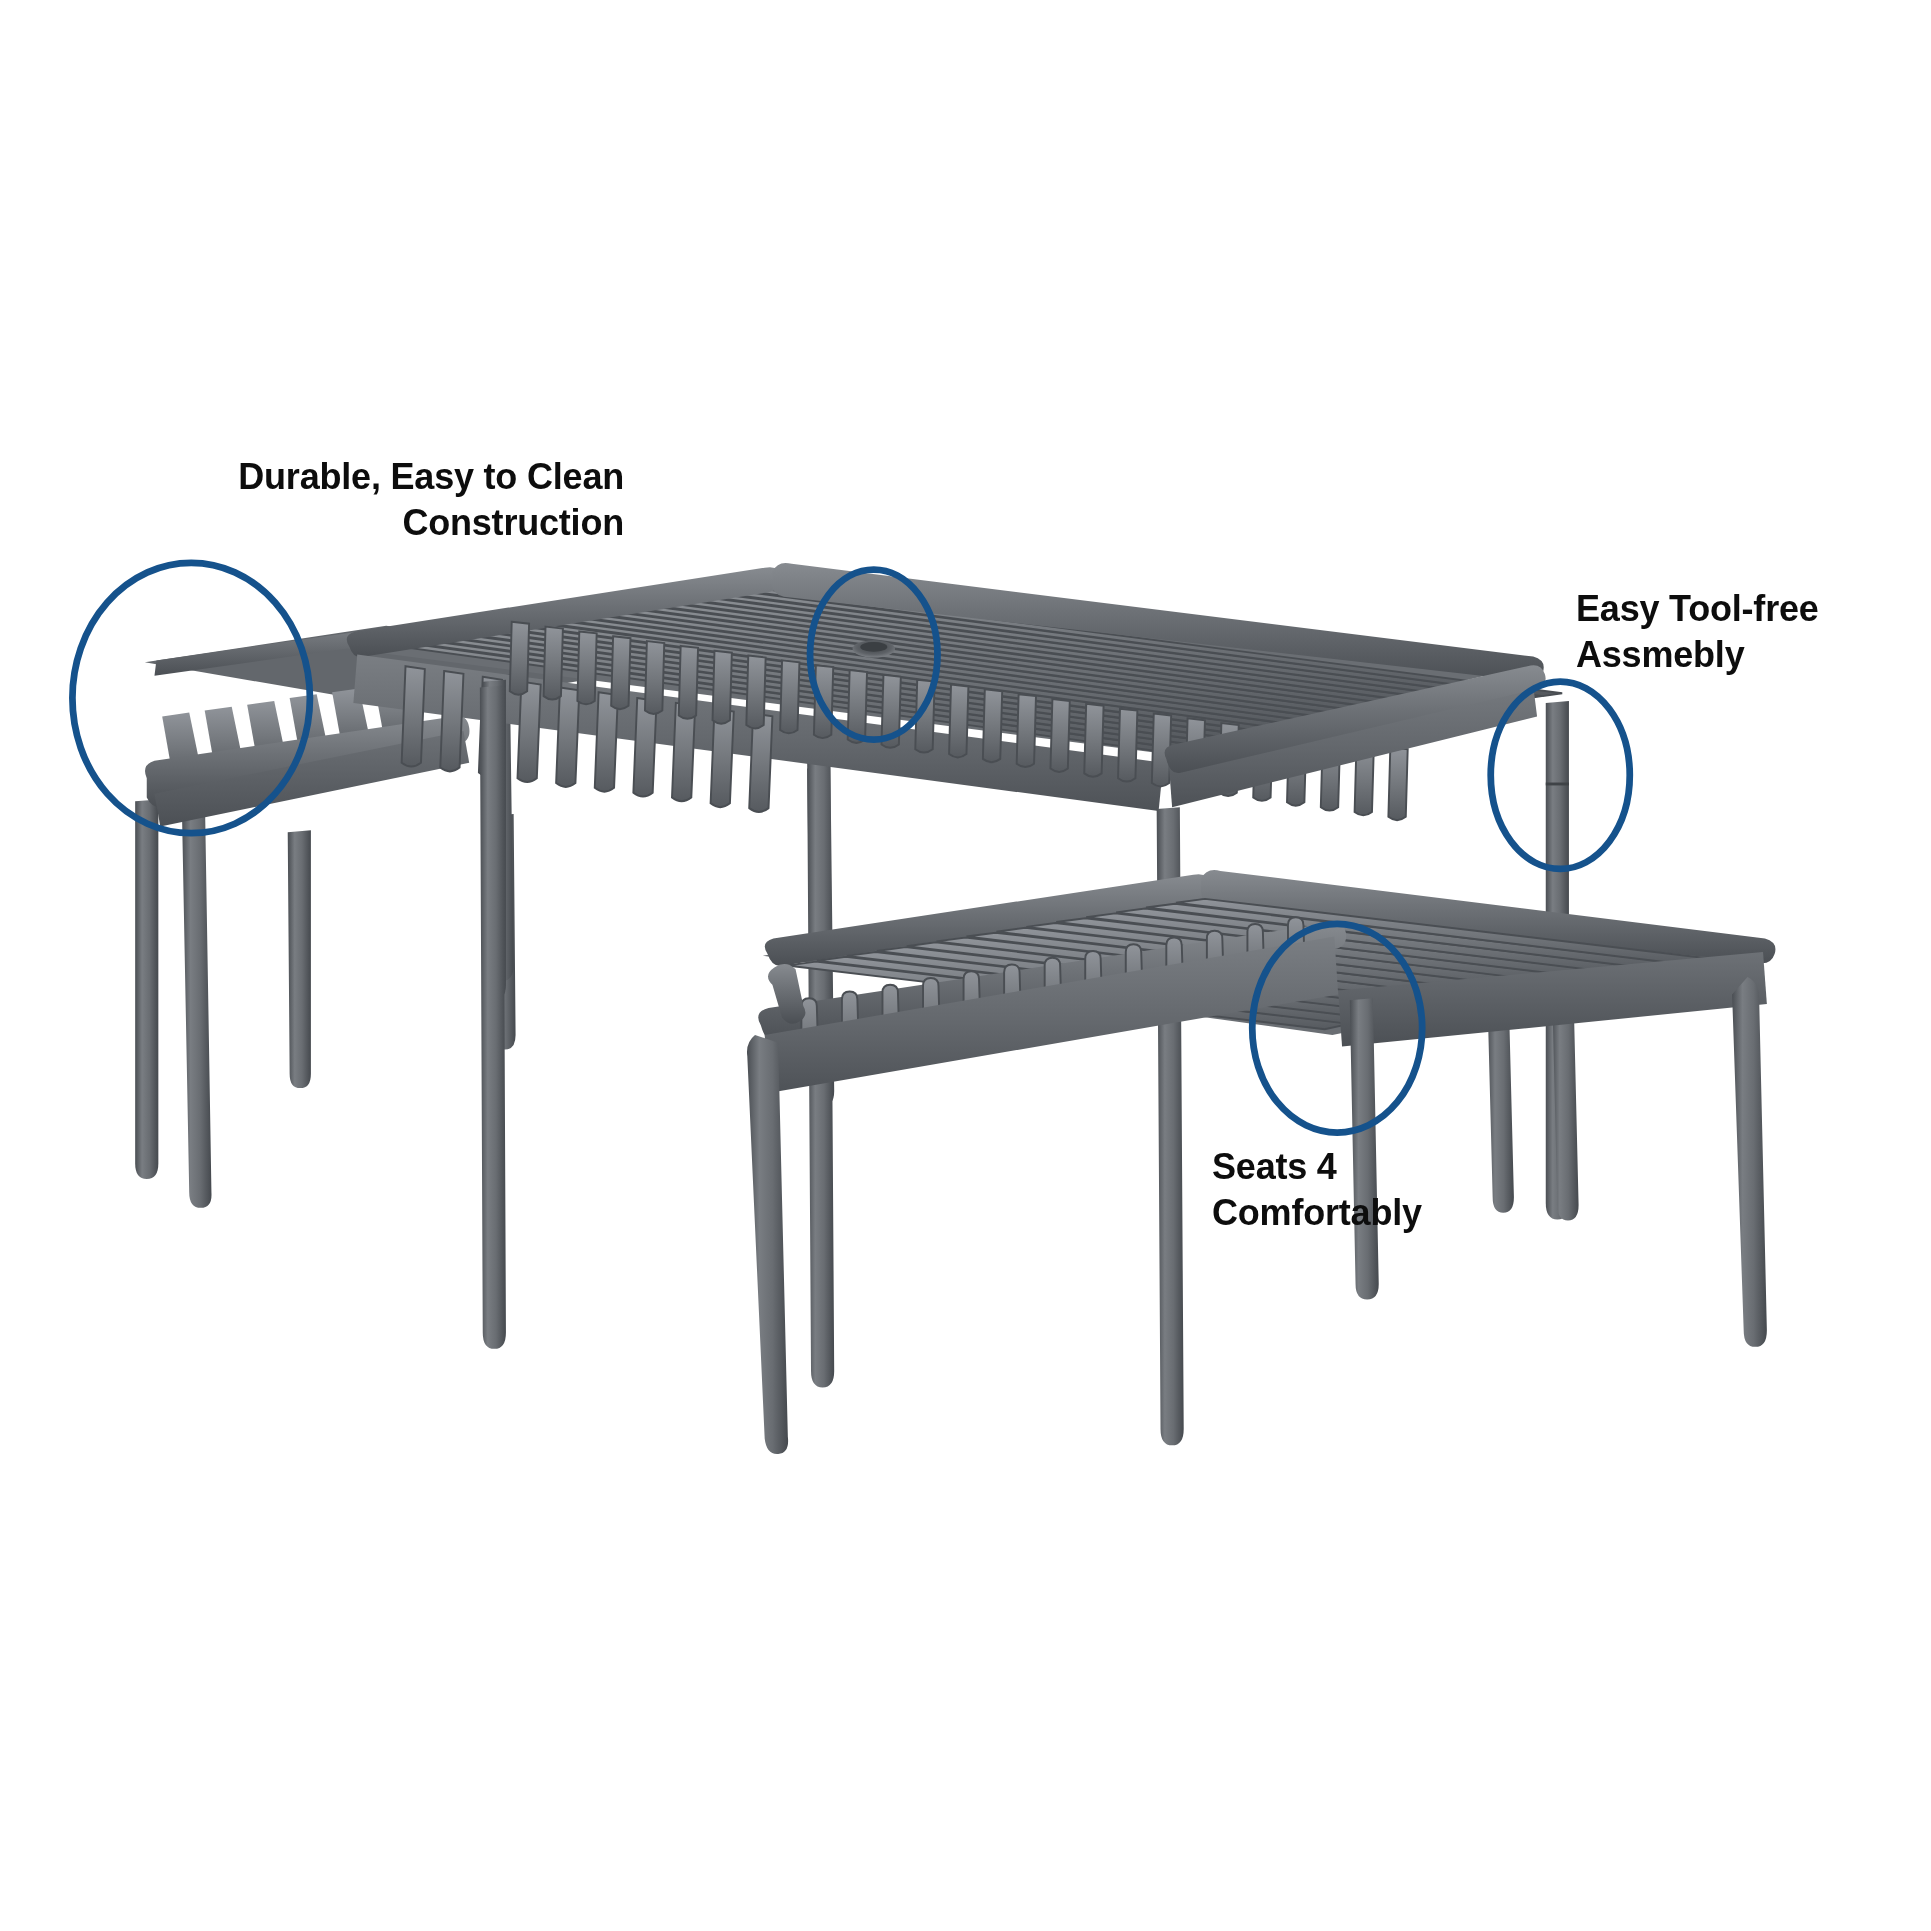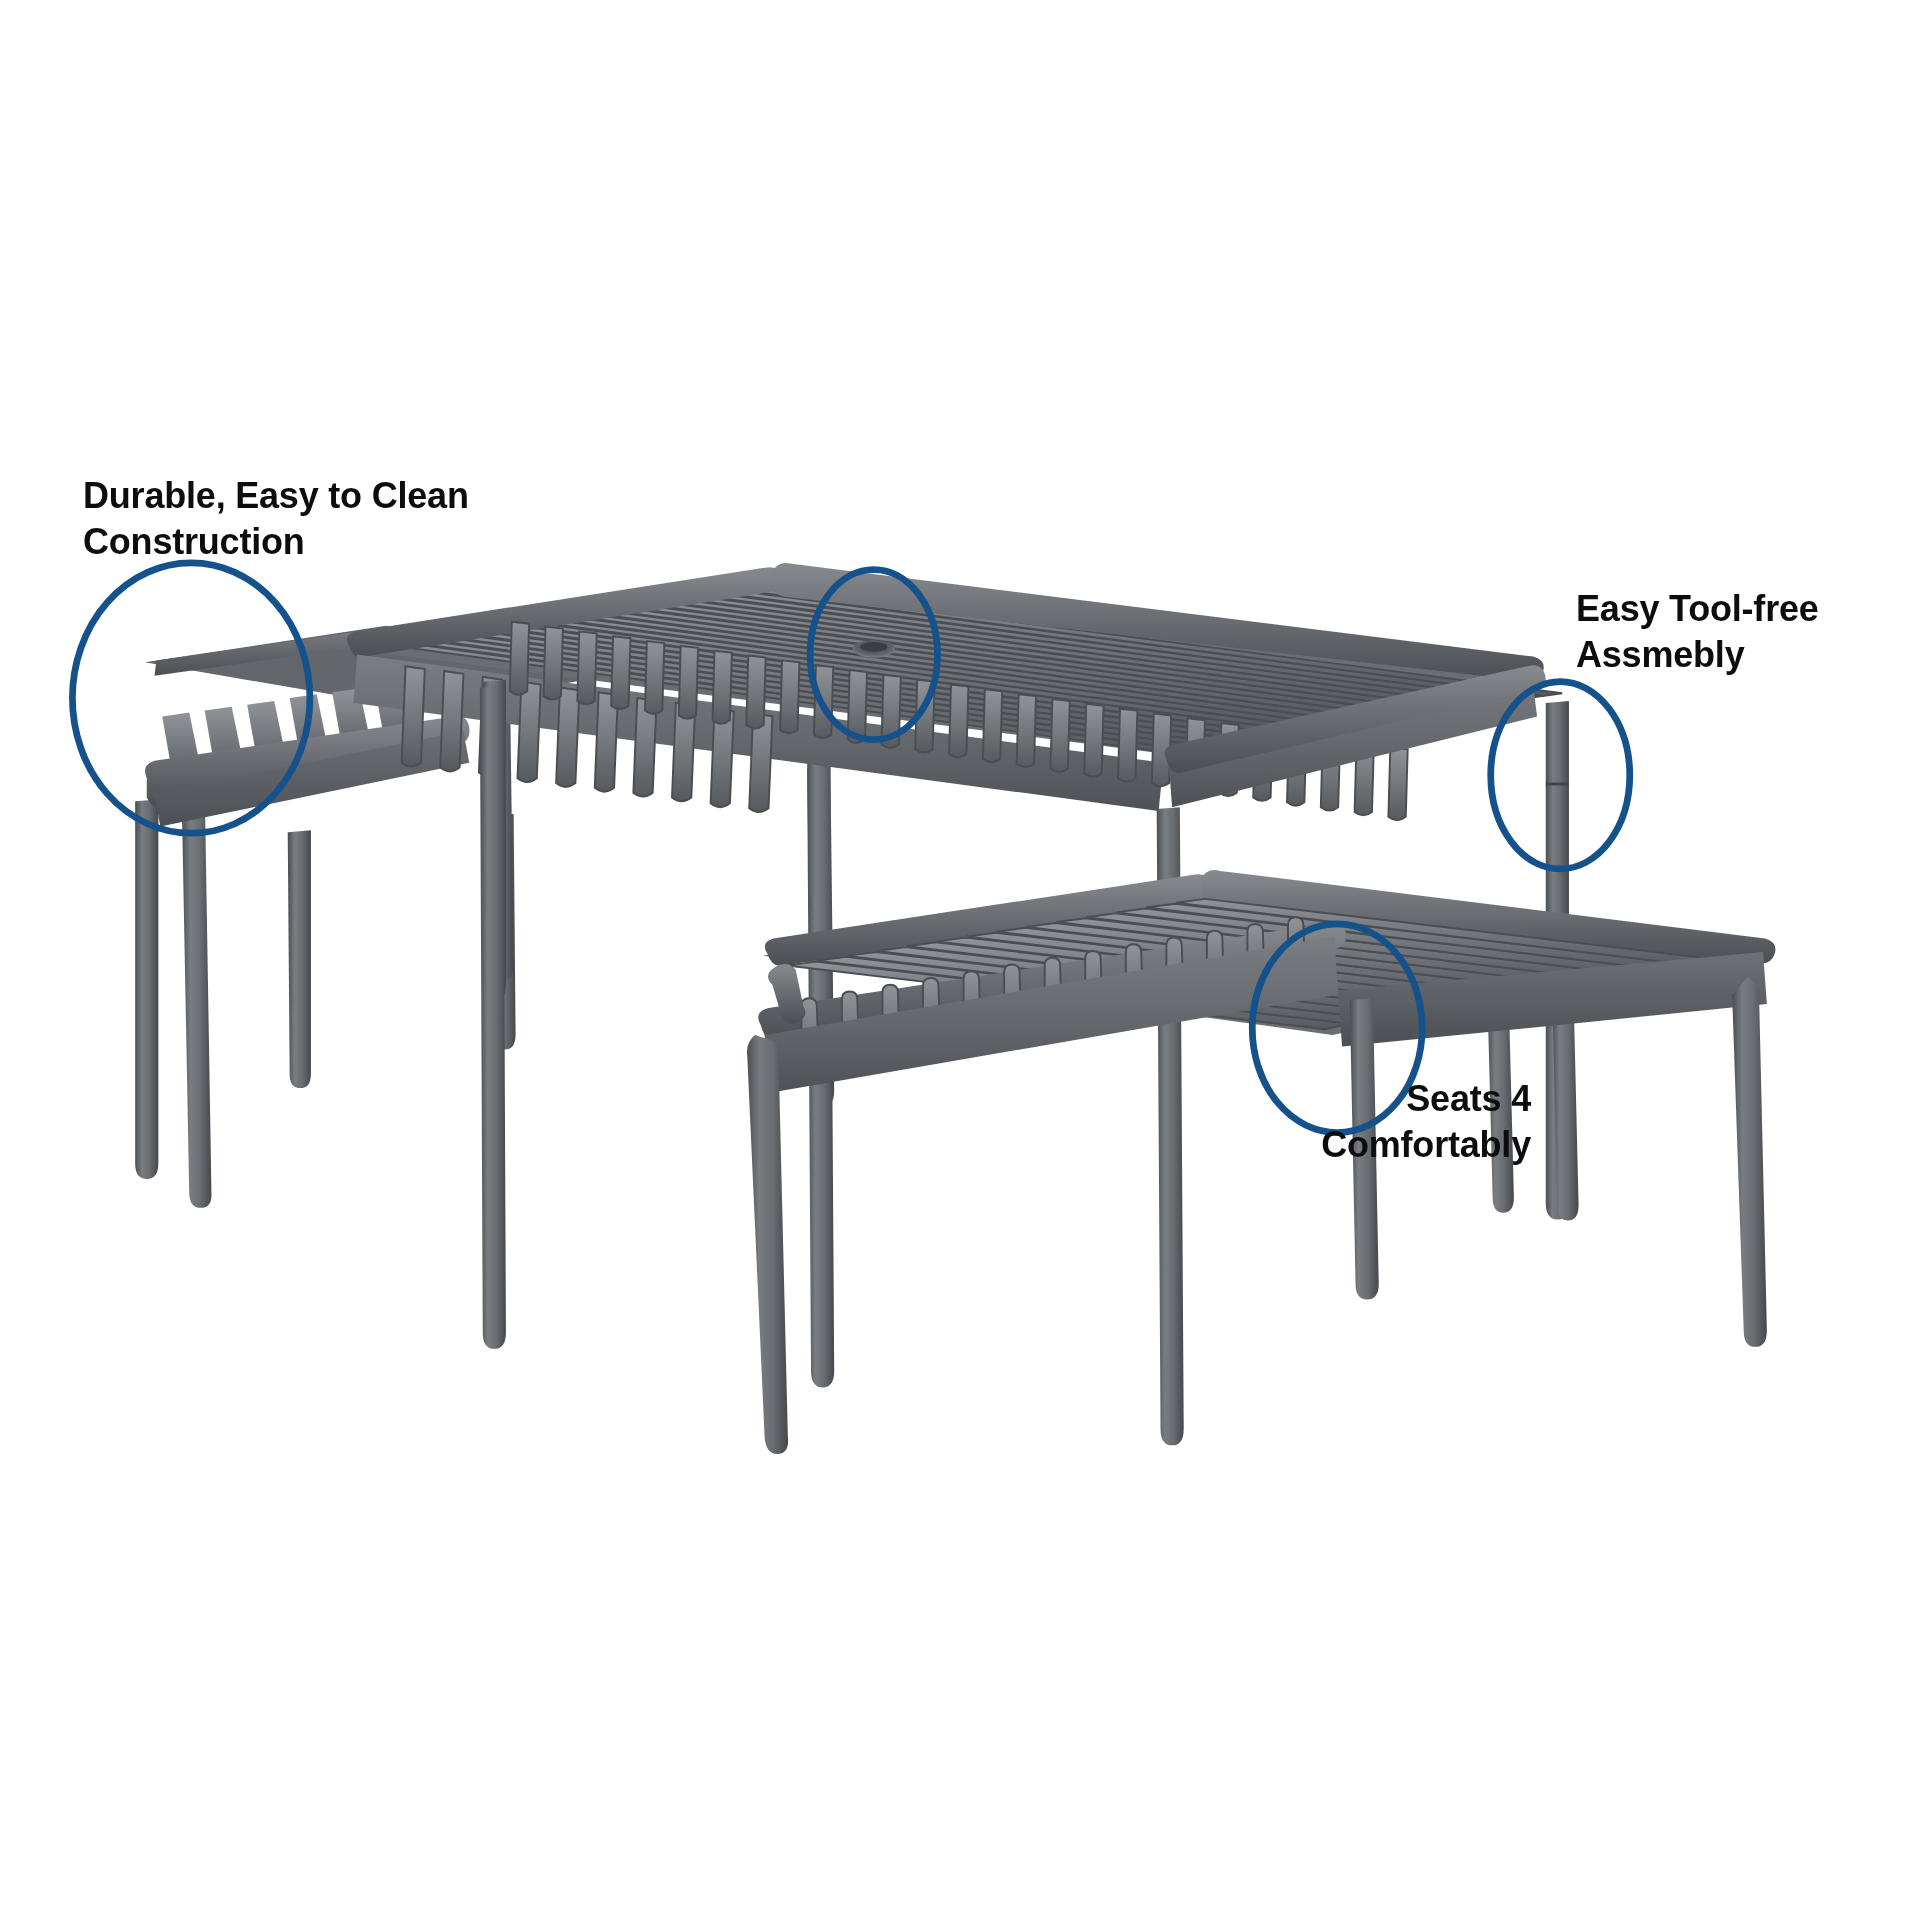--- a/index.html
+++ b/index.html
@@ -37,24 +37,24 @@
     color: #0d0d0d;
     font-family: "Liberation Sans", sans-serif;
     font-weight: bold;
     font-size: 36px;
     line-height: 1.27;
     letter-spacing: -0.2px;
     white-space: pre-line;
     user-select: none;
   }
 
-  #label-durable   { left: 83px;  top: 473px;  width: 541px; }
+  #label-durable   { left: 83px;  top: 454px;  width: 541px; text-align: right; }
   #label-umbrella  { left: 794px; top: 469px;  width: 454px; }
   #label-assembly  { left: 1576px;top: 586px;  width: 367px; }
-  #label-seats     { left: 1212px;top: 1076px; width: 319px; text-align: right; }
+  #label-seats     { left: 1212px;top: 1144px; width: 319px; text-align: left; }
 </style>
 </head>
 <body>
 
 <div id="stage" style="background: rgb(255, 255, 255);">
 
   <svg class="scene-svg" viewBox="0 0 2000 2000" aria-hidden="true">
     <defs>
       <linearGradient id="gTopSlat" x1="0" y1="0" x2="0" y2="1">
         <stop offset="0%" stop-color="#8d9196"></stop>

